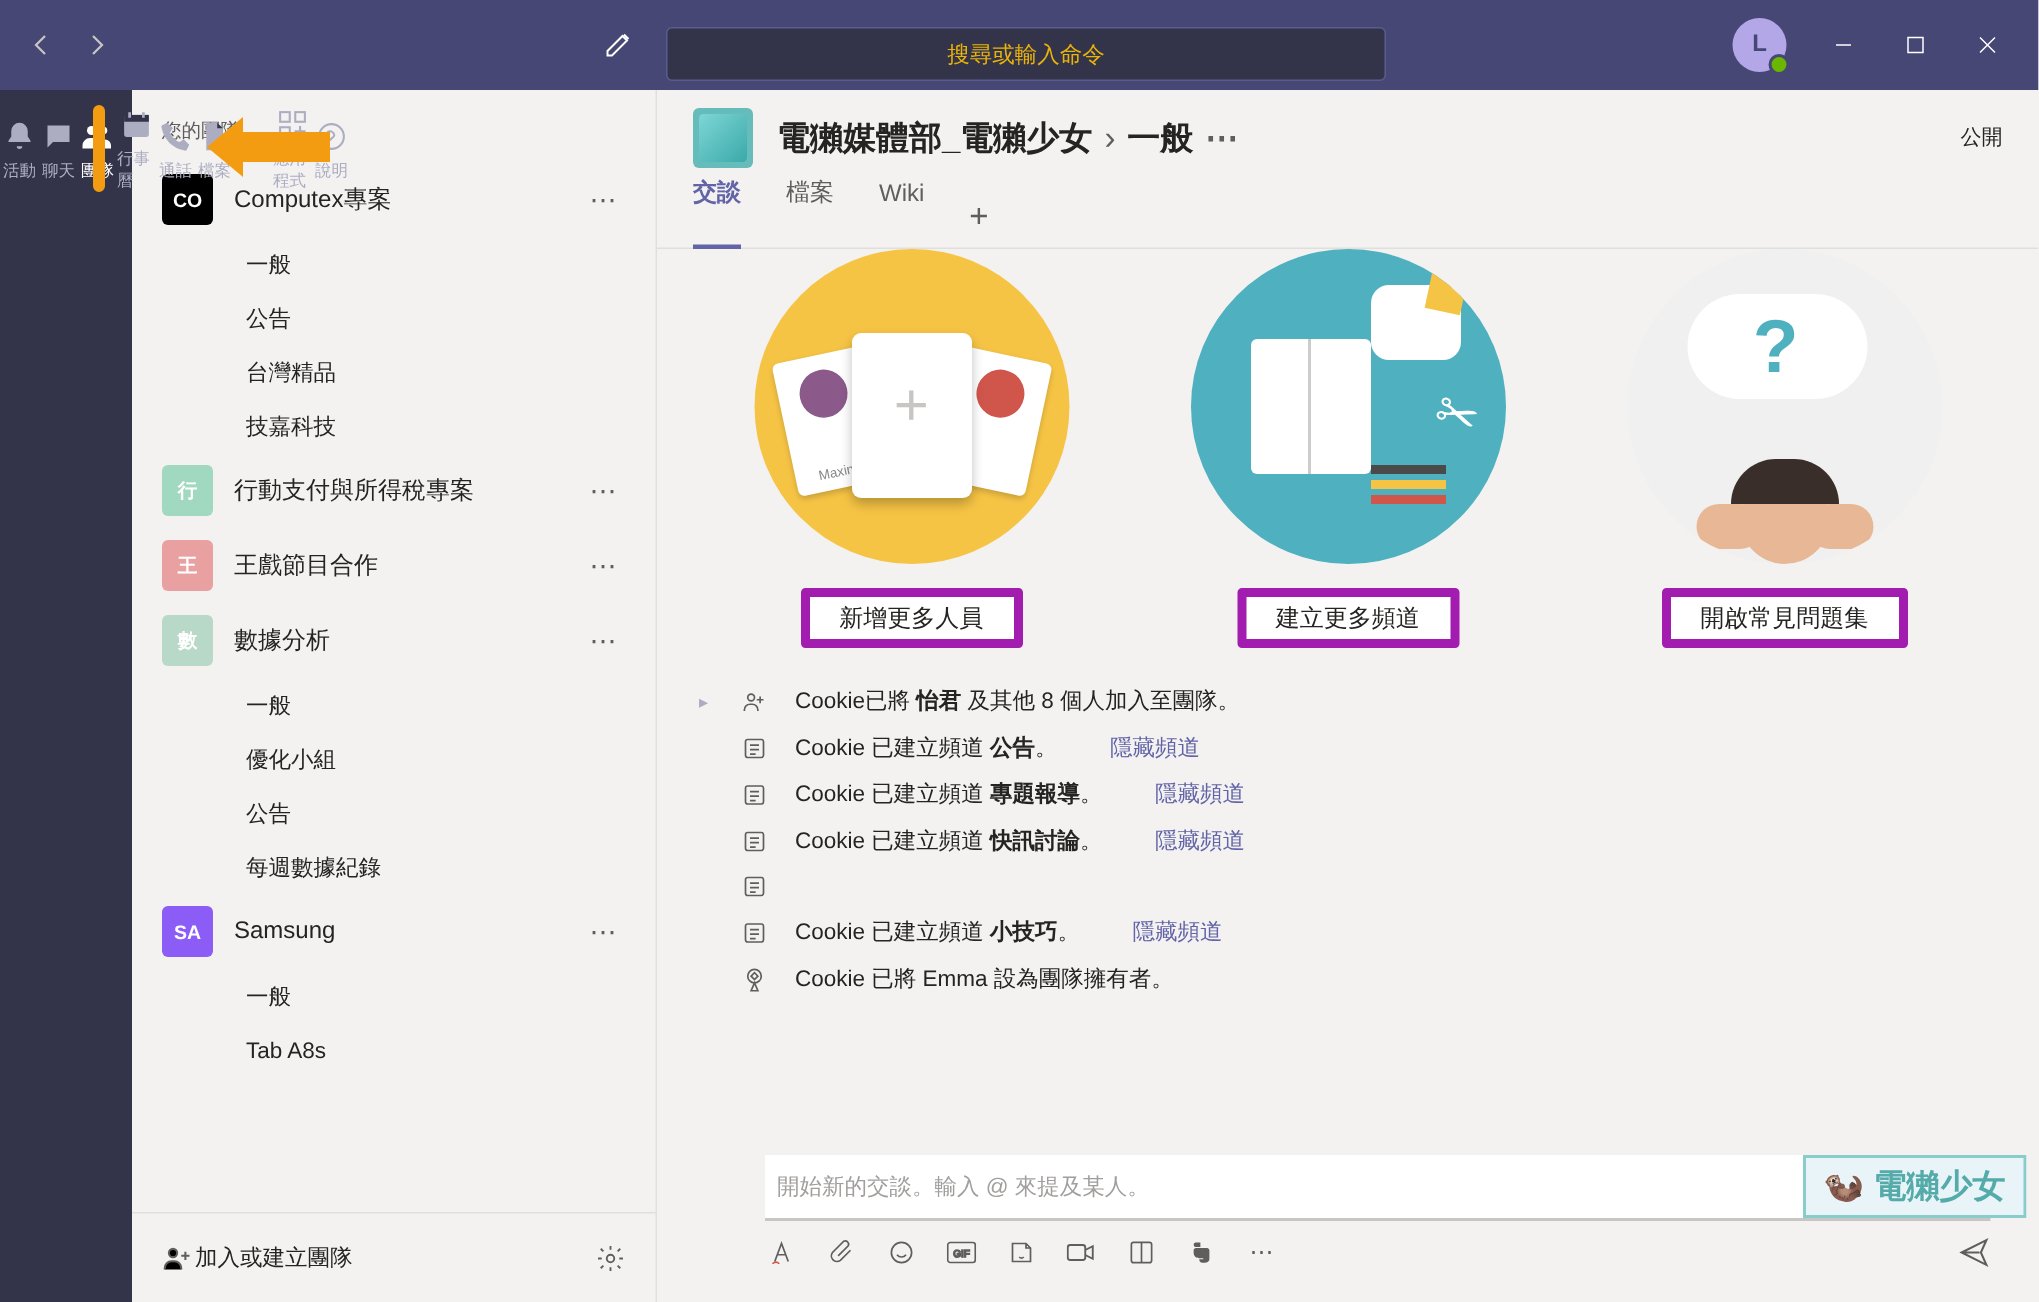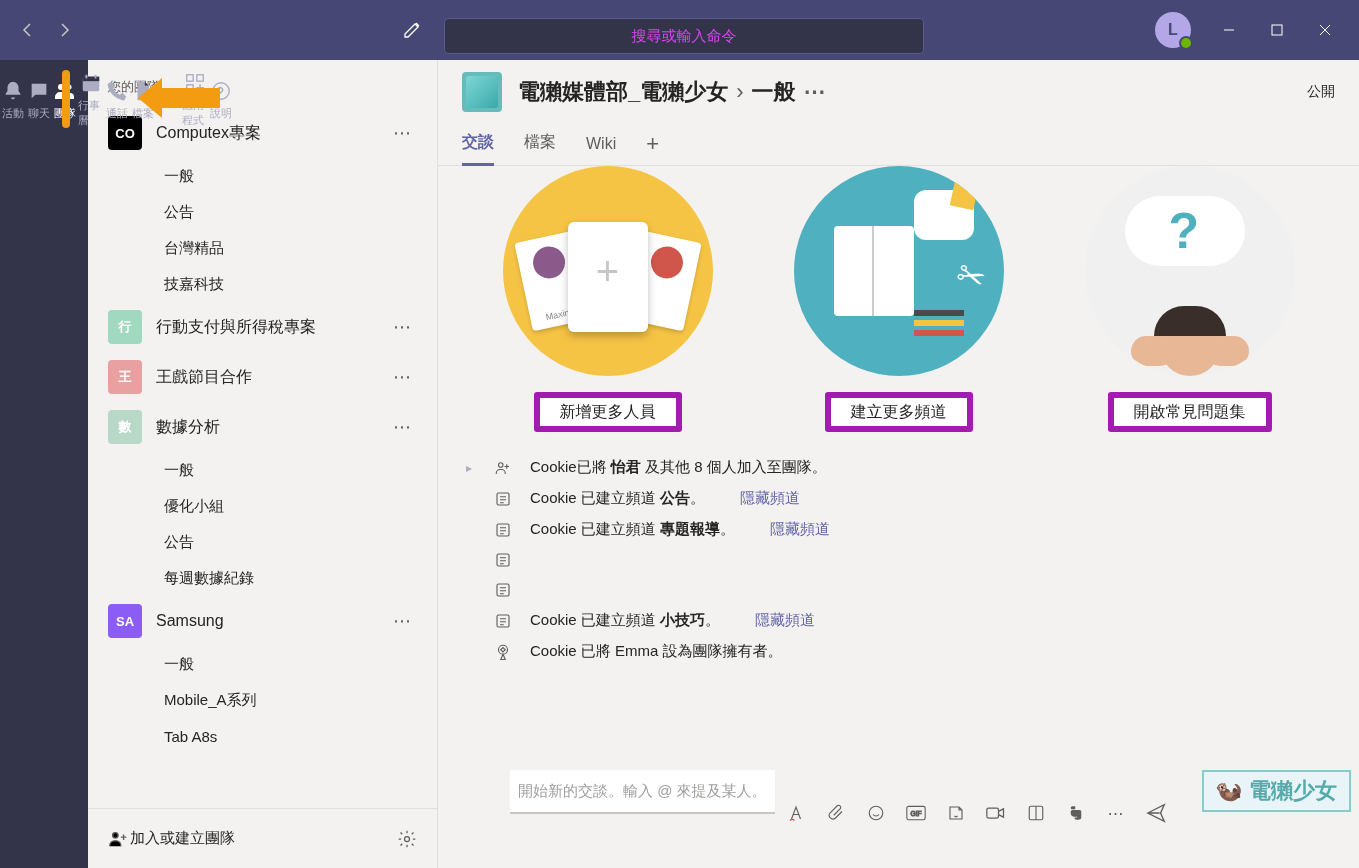--- a/index.html
+++ b/index.html
@@ -3,21 +3,21 @@
 <meta charset="utf-8">
 <style>
 * { box-sizing: border-box; margin: 0; padding: 0; font-family: "Segoe UI", "Microsoft JhengHei", sans-serif; }
 body { width: 1359px; height: 868px; overflow: hidden; display: flex; flex-direction: column; background: #f3f2f1; }
 
 
 .titlebar { height: 60px; background: #464775; display: flex; align-items: center; padding: 0 12px; gap: 12px; }
 .nav-arrows { display: flex; gap: 4px; }
 .nav-arrow { width: 32px; height: 32px; display: flex; align-items: center; justify-content: center; color: #c8c6c4; cursor: pointer; border-radius: 4px; }
 .compose-btn { width: 40px; height: 40px; display: flex; align-items: center; justify-content: center; color: #fff; cursor: pointer; margin-left: 300px; }
-.search-box { flex: 0 0 480px; height: 36px; background: #33344a; border: 1px solid #5b5c8e; border-radius: 4px; color: #d946ef; padding: 0 12px; display: flex; align-items: center; justify-content: center; font-size: 15px; margin-top: 12px; }
+.search-box { flex: 0 0 480px; height: 36px; background: #33344a; border: 1px solid #5b5c8e; border-radius: 4px; color: #eab308; padding: 0 12px; display: flex; align-items: center; justify-content: center; font-size: 15px; margin-top: 12px; }
 .titlebar-right { margin-left: auto; display: flex; align-items: center; gap: 16px; }
 .avatar-circle { width: 36px; height: 36px; border-radius: 50%; background: #b3a7e8; display: flex; align-items: center; justify-content: center; color: #464775; font-weight: 600; position: relative; }
 .presence-dot { position: absolute; bottom: -2px; right: -2px; width: 14px; height: 14px; background: #6bb700; border: 2px solid #464775; border-radius: 50%; }
 .win-controls { display: flex; gap: 4px; }
 .win-btn { width: 44px; height: 36px; display: flex; align-items: center; justify-content: center; color: #fff; cursor: pointer; }
 
 
 .main { flex: 1; display: flex; min-height: 0; }
 
 
@@ -51,41 +51,41 @@
 .content { flex: 1; background: #f3f2f1; display: flex; flex-direction: column; min-width: 0; }
 .content-header { height: 64px; display: flex; align-items: center; padding: 0 24px; gap: 16px; }
 .team-av { width: 40px; height: 40px; background: #6bb; border-radius: 4px; position: relative; overflow: hidden; }
 .team-av::before { content:""; position:absolute; inset:4px; background: linear-gradient(135deg,#7ed6d6,#3ba9a9); border-radius:3px; }
 .breadcrumb { font-size: 22px; color: #252423; display: flex; align-items: center; gap: 8px; font-weight: 600; }
 .chevron { color: #605e5c; font-weight: normal; }
 .header-dots { color: #605e5c; font-size: 22px; }
 .visibility-badge { margin-left: auto; font-size: 14px; color: #252423; }
 
 .tabs { height: 42px; display: flex; align-items: end; padding: 0 24px; gap: 30px; border-bottom: 1px solid #e1dfdd; }
-.tab { font-size: 16px; color: #605e5c; padding-bottom: 12px; cursor: pointer; position: relative; }
+.tab { font-size: 16px; color: #605e5c; padding-bottom: 26px; cursor: pointer; position: relative; }
 .tab.active { color: #6264a7; font-weight: 600; }
 .tab.active::after { content: ""; position: absolute; left: 0; right: 0; bottom: -1px; height: 3px; background: #6264a7; }
 .tab-add { color: #605e5c; font-size: 22px; cursor: pointer; padding-bottom: 8px; }
 
 .feed { flex: 1; overflow-y: auto; padding: 0 24px 16px; }
 .cards-row { display: flex; justify-content: space-around; gap: 24px; padding: 0 12px 20px; }
 .card { display: flex; flex-direction: column; align-items: center; gap: 16px; }
 .card-ill { width: 210px; height: 210px; border-radius: 50%; position: relative; overflow: hidden; }
 .ill1 { background: #f6c445; }
 .ill2 { background: #4fb0bf; }
 .ill3 { background: #f0f0f0; }
 .card-btn { height: 40px; padding: 0 20px; background: #fff; border: 6px solid #a21caf; border-radius: 3px; font-size: 16px; color: #252423; cursor: pointer; }
 
 .sys-row { display: flex; align-items: center; gap: 16px; padding: 6px 0 6px 30px; font-size: 15px; color: #252423; }
 .sys-icon { width: 22px; color: #605e5c; flex-shrink: 0; display:flex; justify-content:center; }
 .sys-text b { font-weight: 600; }
 .sys-link { color: #6264a7; cursor: pointer; padding-left: 35px; }
 .expand-chev { position: absolute; margin-left: -26px; color: #adadc2; font-size: 12px; }
 
-.compose-area { height: 110px; padding: 12px 32px 12px 72px; display: flex; flex-direction: row; gap: 10px; }
+.compose-area { height: 110px; padding: 12px 32px 12px 72px; display: flex; flex-direction: column; gap: 10px; }
 .compose-box { height: 44px; border-bottom: 2px solid #c8c6c4; display: flex; align-items: center; padding: 0 8px; font-size: 15px; color: #a19f9d; background: #fff; }
 .compose-toolbar { display: flex; align-items: center; gap: 18px; color: #605e5c; }
 .compose-toolbar .tb-icon { width: 22px; height: 22px; display: flex; align-items: center; justify-content: center; cursor: pointer; }
 .send-btn { margin-left: auto; cursor: pointer; }
 
 
 .watermark { position: fixed; right: 8px; bottom: 56px; background: #e8f4f8; border: 2px solid #8cc; padding: 4px 12px; font-size: 22px; color: #5aa; display: flex; align-items: center; gap: 6px; font-weight: 600; }
 
 
 .ill1::before { content:""; position:absolute; left:50%; top:50%; transform:translate(-50%,-50%); width:80px; height:80px; background:#fff; border-radius:50%; border:8px solid #5fc9c9; }
@@ -289,21 +289,20 @@
           <div class="channel-row">公告</div>
           <div class="channel-row">每週數據紀錄</div>
         </div>
         <div class="team-block">
           <div class="team-row">
             <div class="team-tile" style="background:#8b5cf6">SA</div>
     <div class="team-name">Samsung</div>
     <div class="more-dots">⋯</div>
           </div>
           <div class="channel-row">一般</div>
-          <div class="channel-row">Mobile_A系列</div>
           <div class="channel-row">Tab A8s</div>
         </div>
       </div>
     <div class="panel-footer">
       <span class="foot-icon">
           <svg width="22" height="22" viewBox="0 0 24 24" fill="'none" stroke="currentColor" stroke-width="1.5">
             <circle cx="8" cy="8" r="3"></circle>
             <path d="M2 20v-1a5 5 0 015-5h2a5 5 0 015 5v1M17 7v6M14 10h6"></path>
           </svg>
         </span>
@@ -399,20 +398,21 @@
             </span>
             <span class="sys-text">Cookie 已建立頻道 <b>專題報導</b>。<span class="sys-link">隱藏頻道</span></span>
           </div>
           <div class="sys-row">
             <span class="sys-icon">
               <svg width="18" height="18" viewBox="0 0 24 24" fill="none" stroke="currentColor" stroke-width="1.5">
                 <rect x="4" y="4" width="16" height="16" rx="2"></rect>
                 <path d="M8 9h8M8 13h8M8 17h5"></path>
               </svg>
             </span>
+            <span class="sys-text">Cookie 已建立頻道 <b>快訊討論</b>。<span class="sys-link">隱藏頻道</span></span>
           </div>
           <div class="sys-row">
             <span class="sys-icon">
               <svg width="18" height="18" viewBox="0 0 24 24" fill="none" stroke="currentColor" stroke-width="1.5">
                 <rect x="4" y="4" width="16" height="16" rx="2"></rect>
                 <path d="M8 9h8M8 13h8M8 17h5"></path>
               </svg>
             </span>
           </div>
           <div class="sys-row">

